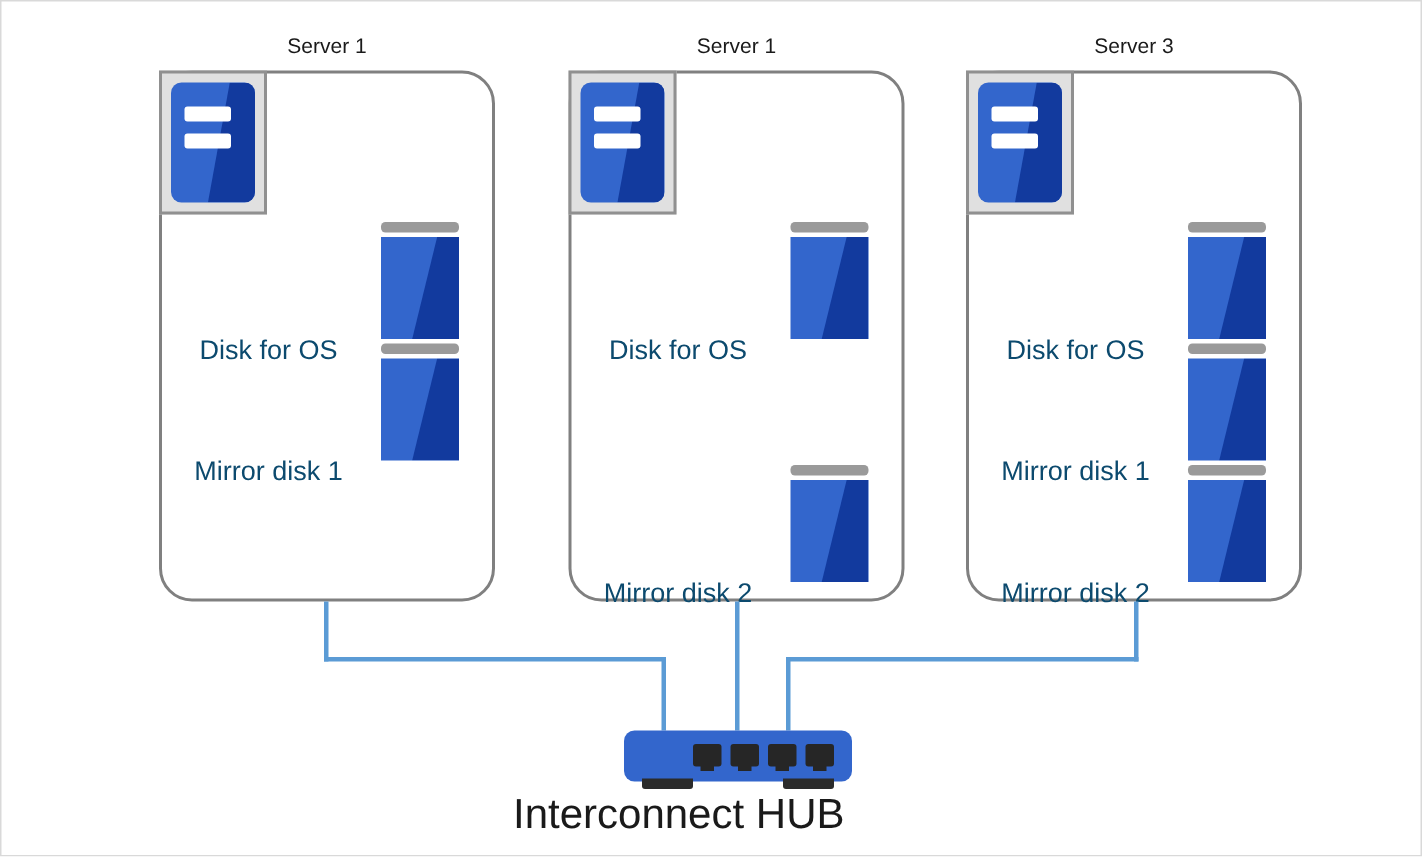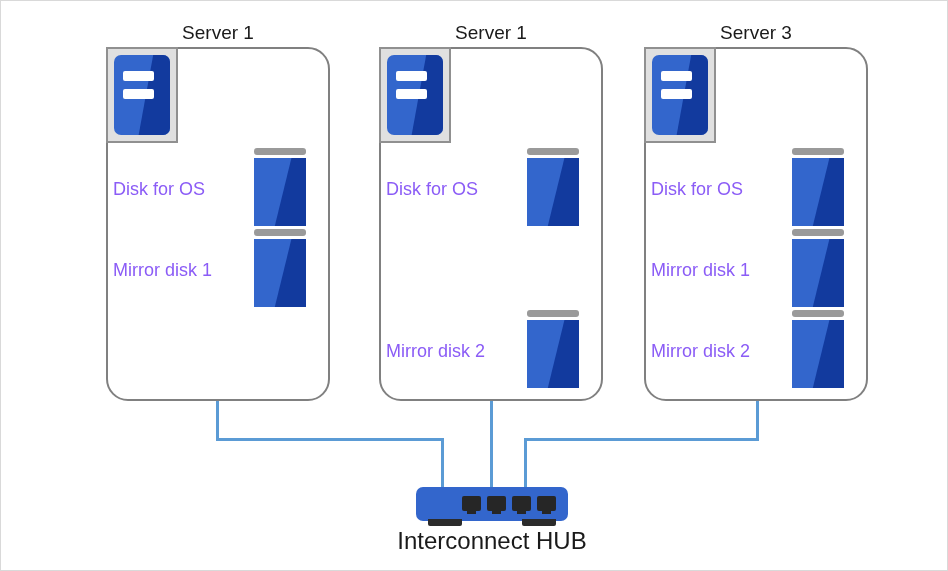--- a/index.html
+++ b/index.html
@@ -16,21 +16,21 @@
     height: 571px;
     background: #ffffff;
     border: 1px solid #d9d9d9;
     box-sizing: border-box;
     overflow: hidden;
   }
 
   
   .server-title {
     position: absolute;
-    font-size: 19px;
+    font-size: 14px;
     color: #1a1a1a;
     text-align: center;
     white-space: nowrap;
     line-height: 1;
   }
 
   
   .server-box {
     position: absolute;
     border: 2px solid #808080;
@@ -98,24 +98,25 @@
     top: 0; right: 0; bottom: 0;
     width: 100%;
     background: #123a9e;
     clip-path: polygon(40% 100%, 72% 0%, 100% 0%, 100% 100%);
   }
 
   
   .disk-label {
     position: absolute;
     font-size: 18px;
-    color: #8b5cf6;
-    text-align: left;
+    color: #0c4a6e;
+    text-align: center;
     white-space: nowrap;
     line-height: 1;
+    margin-top: 44px;
   }
 
   
   .wire {
     position: absolute;
     background: #5b9bd5;
   }
 
   
   .hub {
@@ -151,23 +152,22 @@
     content: "";
     position: absolute;
     left: 5px;
     bottom: -3px;
     width: 9px;
     height: 4px;
     background: #262626;
   }
   .hub-label {
     position: absolute;
-    font-size: 24px;
+    font-size: 28px;
     color: #1a1a1a;
-    text-align: center;
     white-space: nowrap;
     line-height: 1;
   }
 </style>
 </head>
 <body>
 
 <div id="canvas">
 
   <div class="server-title" style="left:105px; top:22px; width:224px;">Server 1</div>

